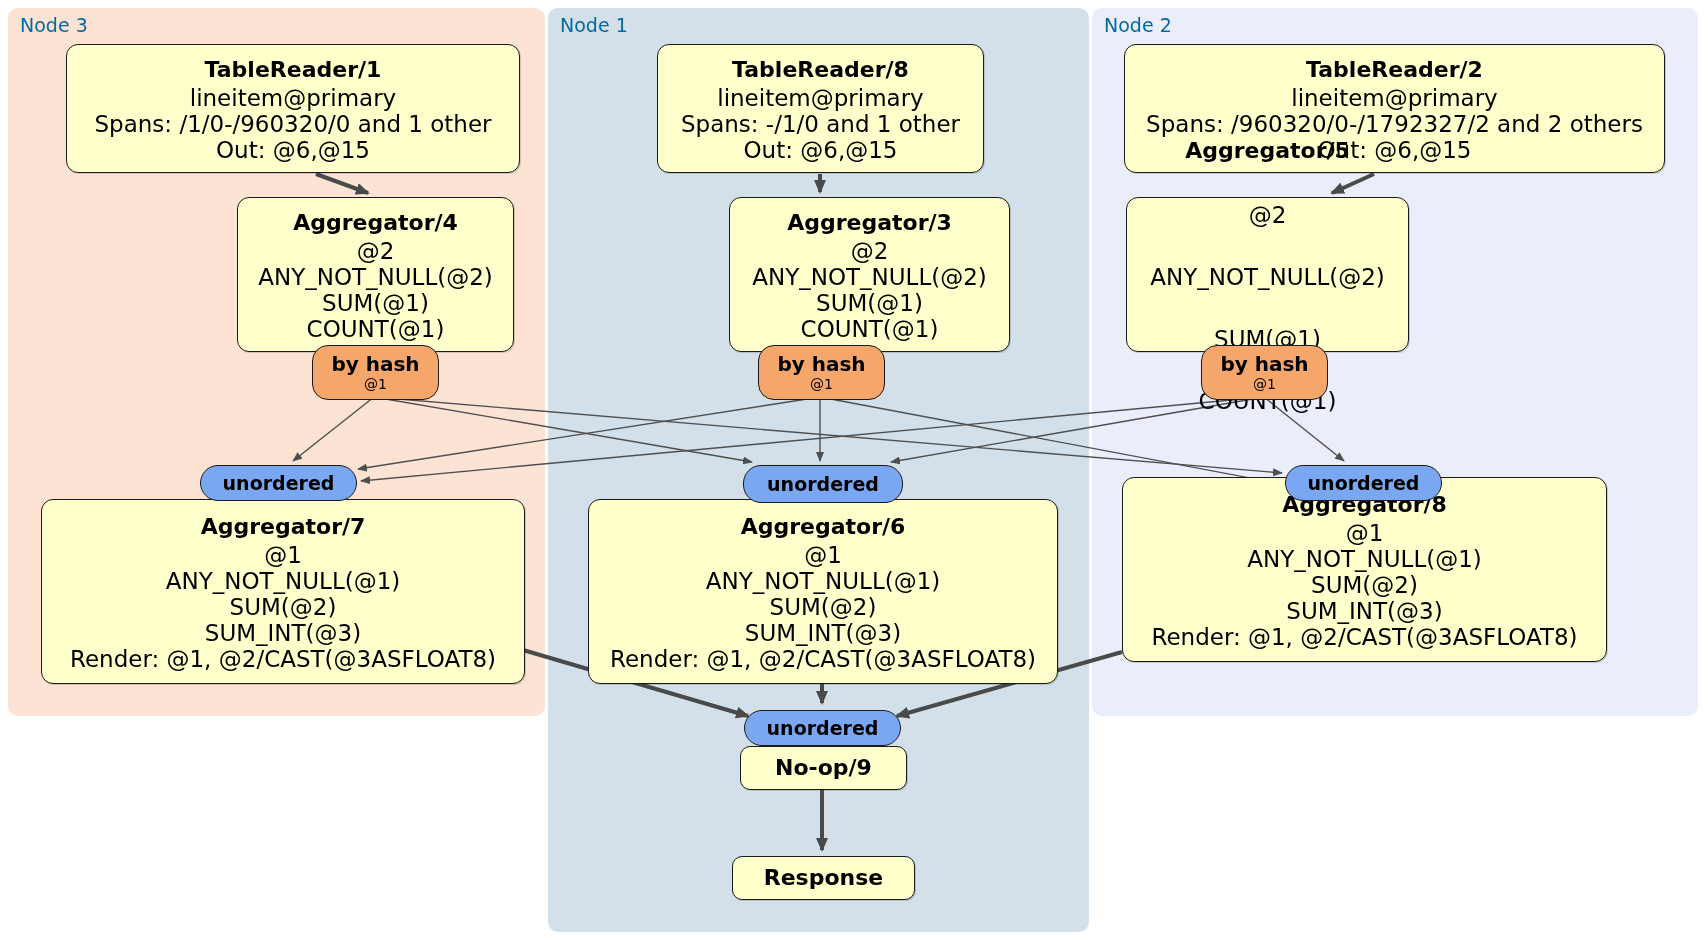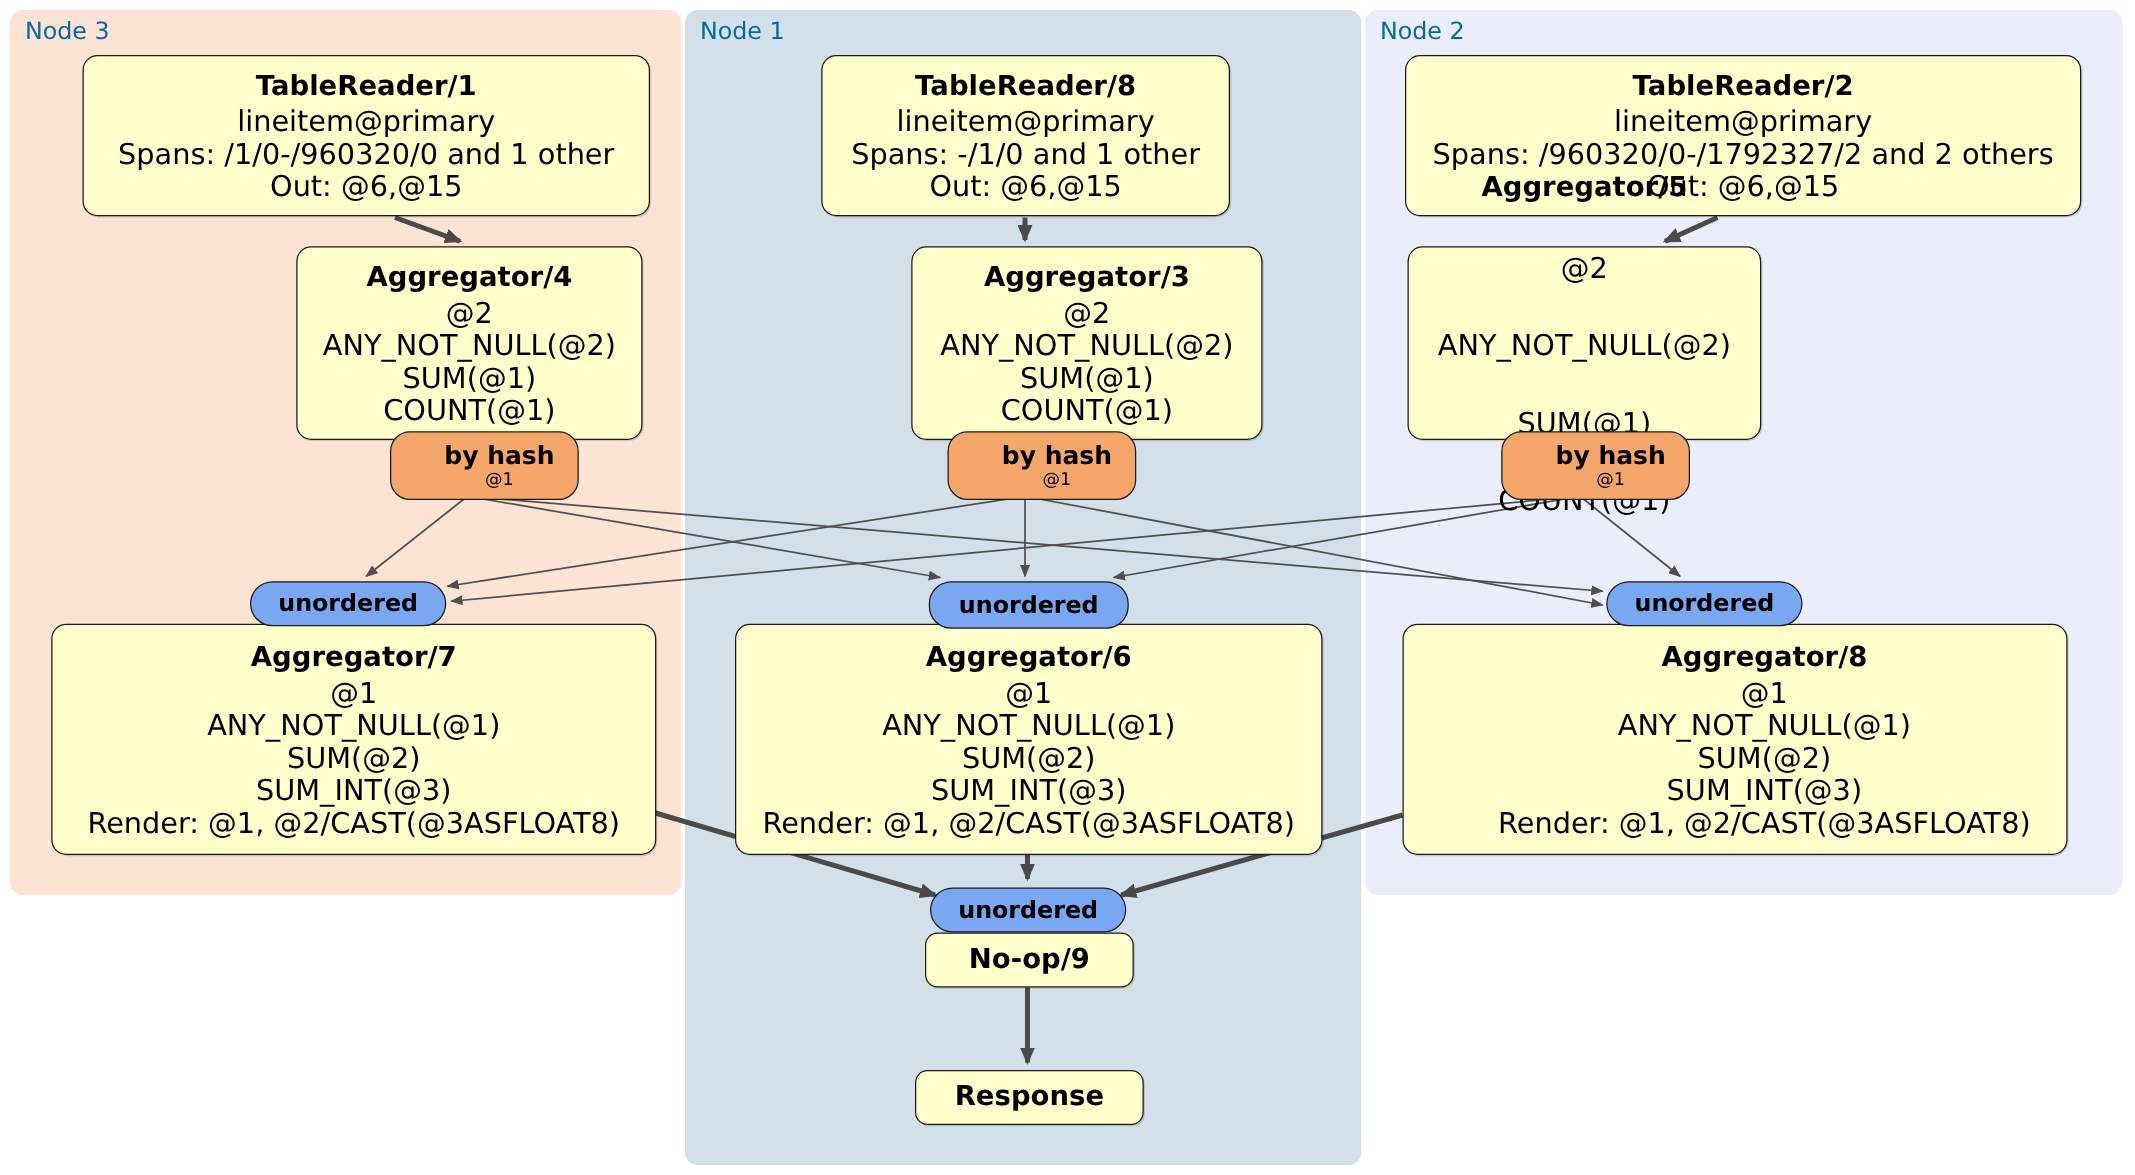--- a/index.html
+++ b/index.html
@@ -20,21 +20,21 @@
     position:absolute;background:var(--box-bg);border:1.6px solid var(--box-border);
     border-radius:12px;z-index:2;display:flex;flex-direction:column;
     justify-content:center;align-items:center;text-align:center;
     box-shadow:1px 1px 0 rgba(0,0,0,0.15);
   }
   .pbox .title{font-size:22px;font-weight:bold;line-height:30px;white-space:nowrap;}
   .pbox .line{font-size:23px;line-height:26px;white-space:nowrap;}
   .router{
     position:absolute;background:var(--router-bg);border:1.8px solid var(--box-border);
     border-radius:16px;z-index:3;display:flex;flex-direction:column;
-    justify-content:center;align-items:center;text-align:center;padding-left:24px;
+    justify-content:center;align-items:center;text-align:center;
   }
   .router .rlabel{font-size:20px;font-weight:bold;line-height:24px;}
   .router .rsub{font-size:14px;line-height:17px;}
   .sync{
     position:absolute;background:var(--sync-bg);border:1.8px solid var(--box-border);
     border-radius:18px;z-index:3;display:flex;justify-content:center;align-items:center;
   }
   .sync .slabel{font-size:19px;font-weight:bold;}
   #edges{position:absolute;left:0;top:0;z-index:1;}
 </style>
@@ -157,21 +157,21 @@
     <div class="line">Render: @1, @2/CAST(@3ASFLOAT8)</div>
   </div>
   <div class="pbox" style="left:588px;top:499px;width:468px;height:183px;">
     <div class="title">Aggregator/6</div>
     <div class="line">@1</div>
     <div class="line">ANY_NOT_NULL(@1)</div>
     <div class="line">SUM(@2)</div>
     <div class="line">SUM_INT(@3)</div>
     <div class="line">Render: @1, @2/CAST(@3ASFLOAT8)</div>
   </div>
-  <div class="pbox" style="left:1122px;top:499px;width:483px;height:183px;padding-left:47px;">
+  <div class="pbox" style="left:1122px;top:477px;width:483px;height:183px;">
     <div class="title">Aggregator/8</div>
     <div class="line">@1</div>
     <div class="line">ANY_NOT_NULL(@1)</div>
     <div class="line">SUM(@2)</div>
     <div class="line">SUM_INT(@3)</div>
     <div class="line">Render: @1, @2/CAST(@3ASFLOAT8)</div>
   </div>
 
   <div class="sync" style="left:744px;top:710px;width:155px;height:34px;">
     <div class="slabel">unordered</div>

